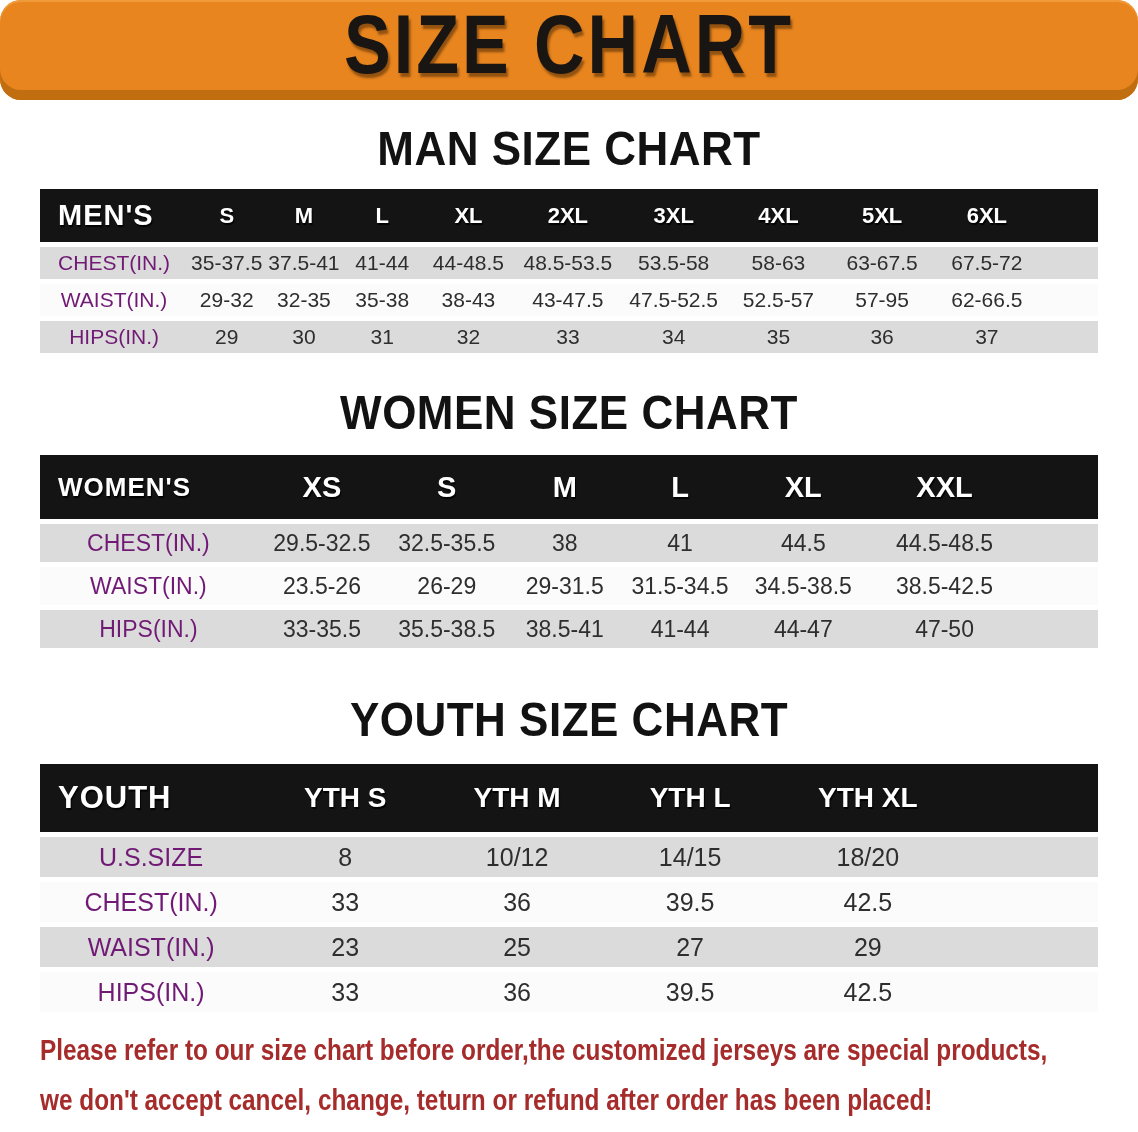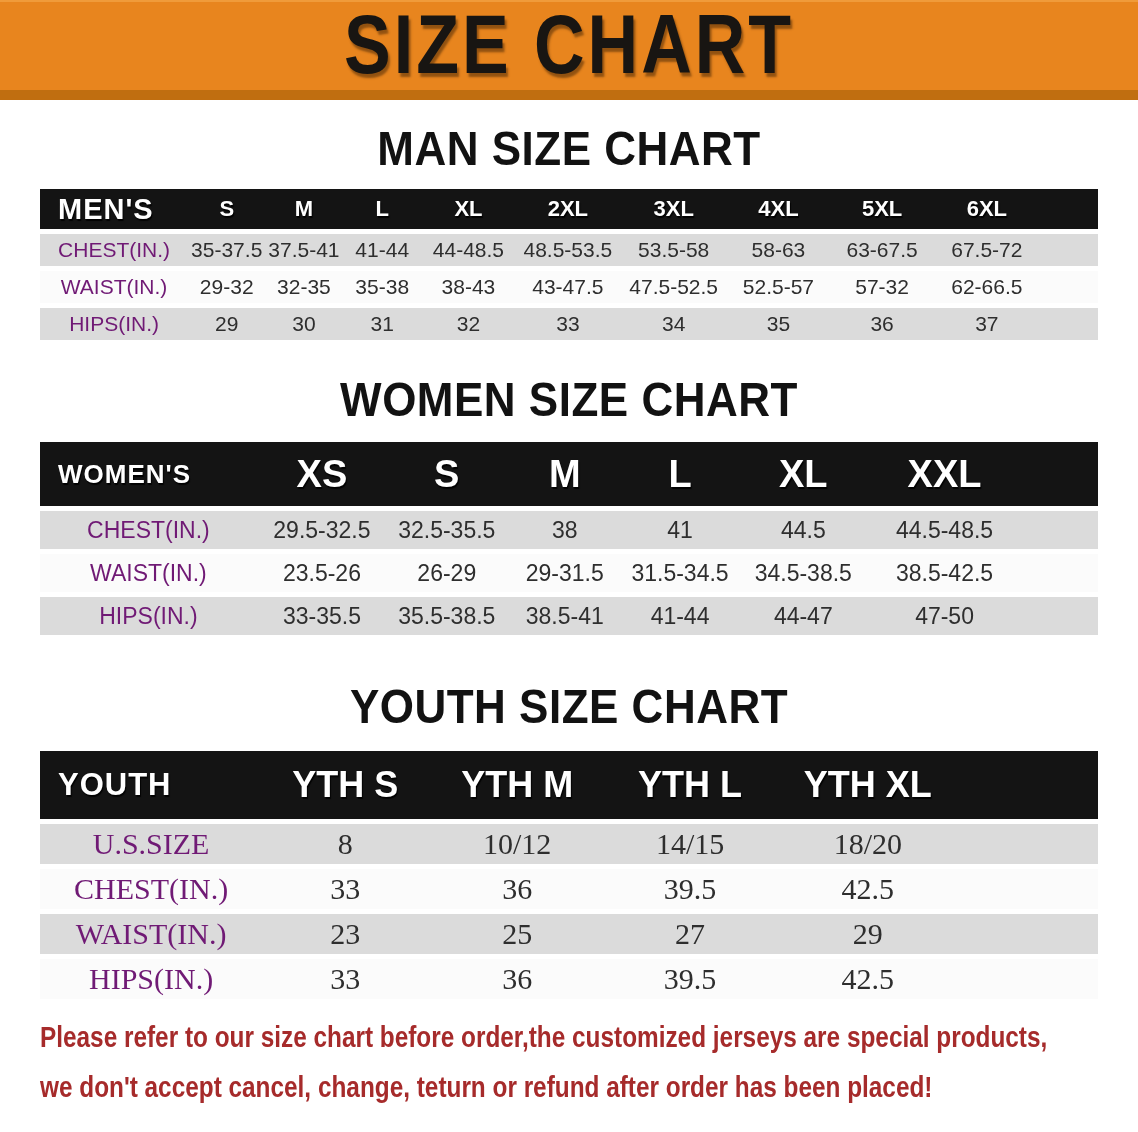--- a/index.html
+++ b/index.html
@@ -7,20 +7,21 @@
   .page {
     width:1138px; height:1132px; background:#ffffff; overflow:hidden;
     font-family:"Liberation Sans", sans-serif; position:relative;
   }
   
   .banner {
     height:100px; background:#E8851E;
     box-shadow: inset 0 -10px 0 #C06E10, inset 0 2px 0 #F09B3A;
     display:flex; align-items:center; justify-content:center;
     padding-bottom:10px;
+    border-radius:21px;
   }
   .banner-title {
     font-size:70px; font-weight:bold; letter-spacing:3px;
     color:#181512; transform:scaleY(1.18);
     text-shadow:2px 3px 2px rgba(40,20,0,0.45);
     white-space:nowrap;
   }
   
   .section-title {
     text-align:center; font-size:44px; font-weight:bold; color:#121212;
@@ -41,31 +42,31 @@
     background:#141414; color:#fff; font-weight:bold;
     text-align:center; white-space:nowrap;
     text-shadow:1px 2px 1px rgba(0,0,0,0.9);
   }
   .size-table th.corner { text-align:left; padding-left:18px; letter-spacing:1px; }
   .size-table td { text-align:center; color:#2e2e2e; white-space:nowrap; }
   .size-table td.label { color:#701a75; }
   tr.gray  td { background:#DBDBDB; }
   tr.white td { background:#FBFBFB; }
   
-  .table-men th { height:40px; font-size:22px; }
+  .table-men th { height:53px; font-size:22px; }
   .table-men th.corner { font-size:29px; }
   .table-men td { height:32px; font-size:21px; }
   
-  .table-women th { height:64px; font-size:38px; }
+  .table-women th { height:64px; font-size:29px; }
   .table-women th.corner { font-size:26px; }
   .table-women td { height:38px; font-size:23px; }
   
-  .table-youth th { height:68px; font-size:36px; }
+  .table-youth th { height:68px; font-size:28px; }
   .table-youth th.corner { font-size:31px; }
-  .table-youth td { height:40px; font-size:30px;font-family:Liberation Serif, serif; }
+  .table-youth td { height:40px; font-size:25px; }
   
   .disclaimer {
     margin:8px 0 0 40px; width:1290px;
     font-size:29px; line-height:50px; font-weight:bold;
     color:#A62B2B; transform:scaleX(0.84); transform-origin:left top;
   }
   .disclaimer div { white-space:nowrap; }
 </style>
 </head>
 <body>
@@ -123,21 +124,21 @@
       </tr>
       <tr class="white">
         <td class="label">WAIST(IN.)</td>
         <td>29-32</td>
         <td>32-35</td>
         <td>35-38</td>
         <td>38-43</td>
         <td>43-47.5</td>
         <td>47.5-52.5</td>
         <td>52.5-57</td>
-        <td>57-32</td>
+        <td>57-95</td>
         <td>62-66.5</td>
         <td></td>
       </tr>
       <tr class="gray">
         <td class="label">HIPS(IN.)</td>
         <td>29</td>
         <td>30</td>
         <td>31</td>
         <td>32</td>
         <td>33</td>

